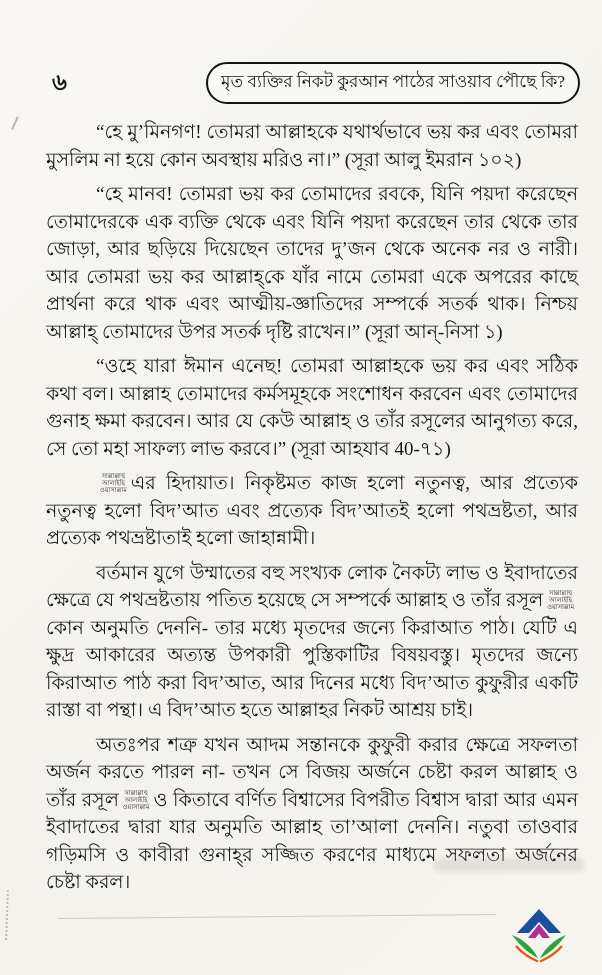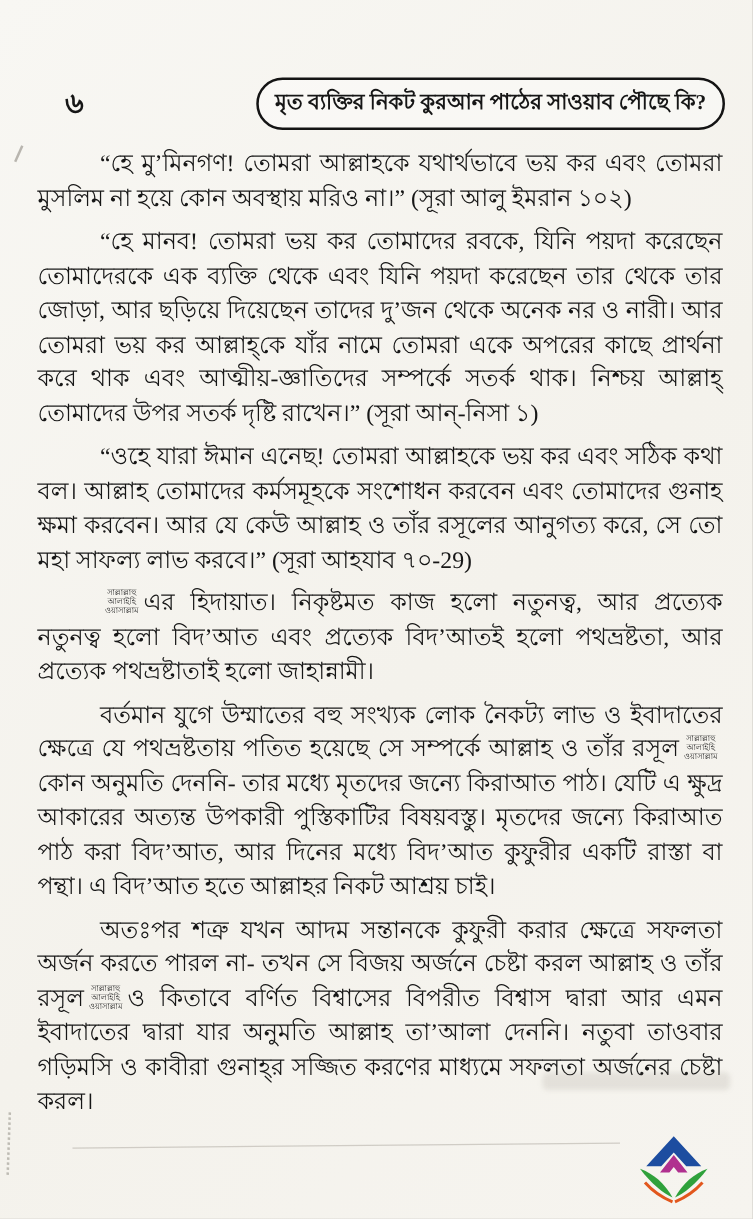--- a/index.html
+++ b/index.html
@@ -23,33 +23,33 @@
   .page-number{
     font-size:23px;
     font-weight:700;
   }
   .header-pill{
     margin-left:auto;
     border:2.5px solid #141414;
     border-radius:22px;
     padding:4px 13px 6px 13px;
     font-size:17px;
-    font-weight:700;
+    font-weight:400;
     white-space:nowrap;
     background:rgba(255,255,255,.35);
   }
   .content{
     padding:14px 24px 0 30px;
     font-size:19px;
     line-height:27.5px;
     text-align:justify;
     font-weight:500;
   }
   .content p{
-    margin:0 0 7px 0;
+    margin:0 0 7px 16px;
     text-indent:50px;
   }
   .honorific{
     display:inline-block;
     vertical-align:middle;
     font-size:6.5px;
     line-height:7px;
     font-weight:400;
     text-align:center;
     text-indent:0;
@@ -97,21 +97,21 @@
       <span>মৃত ব্যক্তির নিকট কুরআন পাঠের সাওয়াব পৌছে কি?</span>
     </div>
   </div>
 
   <div class="content">
 
     <p><span>“হে মু’মিনগণ! তোমরা আল্লাহকে যথার্থভাবে ভয় কর এবং তোমরা মুসলিম না হয়ে কোন অবস্থায় মরিও না।” (সূরা আলু ইমরান ১০২)</span></p>
 
     <p><span>“হে মানব! তোমরা ভয় কর তোমাদের রবকে, যিনি পয়দা করেছেন তোমাদেরকে এক ব্যক্তি থেকে এবং যিনি পয়দা করেছেন তার থেকে তার জোড়া, আর ছড়িয়ে দিয়েছেন তাদের দু’জন থেকে অনেক নর ও নারী। আর তোমরা ভয় কর আল্লাহ্‌কে যাঁর নামে তোমরা একে অপরের কাছে প্রার্থনা করে থাক এবং আত্মীয়-জ্ঞাতিদের সম্পর্কে সতর্ক থাক। নিশ্চয় আল্লাহ্‌ তোমাদের উপর সতর্ক দৃষ্টি রাখেন।” (সূরা আন্-নিসা ১)</span></p>
 
-    <p><span>“ওহে যারা ঈমান এনেছ! তোমরা আল্লাহকে ভয় কর এবং সঠিক কথা বল। আল্লাহ তোমাদের কর্মসমূহকে সংশোধন করবেন এবং তোমাদের গুনাহ ক্ষমা করবেন। আর যে কেউ আল্লাহ ও তাঁর রসূলের আনুগত্য করে, সে তো মহা সাফল্য লাভ করবে।” (সূরা আহযাব ৭০-29)</span></p>
+    <p><span>“ওহে যারা ঈমান এনেছ! তোমরা আল্লাহকে ভয় কর এবং সঠিক কথা বল। আল্লাহ তোমাদের কর্মসমূহকে সংশোধন করবেন এবং তোমাদের গুনাহ ক্ষমা করবেন। আর যে কেউ আল্লাহ ও তাঁর রসূলের আনুগত্য করে, সে তো মহা সাফল্য লাভ করবে।” (সূরা আহযাব 40-৭১)</span></p>
 
     <p><span class="honorific"><span>সাল্লাল্লাহু</span><span>আলাইহি</span><span>ওয়াসাল্লাম</span></span><span>এর হিদায়াত। নিকৃষ্টমত কাজ হলো নতুনত্ব, আর প্রত্যেক নতুনত্ব হলো বিদ’আত এবং প্রত্যেক বিদ’আতই হলো পথভ্রষ্টতা, আর প্রত্যেক পথভ্রষ্টাতাই হলো জাহান্নামী।</span></p>
 
     <p><span>বর্তমান যুগে উম্মাতের বহু সংখ্যক লোক নৈকট্য লাভ ও ইবাদাতের ক্ষেত্রে যে পথভ্রষ্টতায় পতিত হয়েছে সে সম্পর্কে আল্লাহ ও তাঁর রসূল</span><span class="honorific"><span>সাল্লাল্লাহু</span><span>আলাইহি</span><span>ওয়াসাল্লাম</span></span><span>কোন অনুমতি দেননি- তার মধ্যে মৃতদের জন্যে কিরাআত পাঠ। যেটি এ ক্ষুদ্র আকারের অত্যন্ত উপকারী পুস্তিকাটির বিষয়বস্তু। মৃতদের জন্যে কিরাআত পাঠ করা বিদ’আত, আর দিনের মধ্যে বিদ’আত কুফুরীর একটি রাস্তা বা পন্থা। এ বিদ’আত হতে আল্লাহর নিকট আশ্রয় চাই।</span></p>
 
     <p><span>অতঃপর শত্রু যখন আদম সন্তানকে কুফুরী করার ক্ষেত্রে সফলতা অর্জন করতে পারল না- তখন সে বিজয় অর্জনে চেষ্টা করল আল্লাহ ও তাঁর রসূল</span><span class="honorific"><span>সাল্লাল্লাহু</span><span>আলাইহি</span><span>ওয়াসাল্লাম</span></span><span>ও কিতাবে বর্ণিত বিশ্বাসের বিপরীত বিশ্বাস দ্বারা আর এমন ইবাদাতের দ্বারা যার অনুমতি আল্লাহ তা’আলা দেননি। নতুবা তাওবার গড়িমসি ও কাবীরা গুনাহ্‌র সজ্জিত করণের মাধ্যমে সফলতা অর্জনের চেষ্টা করল।</span></p>
 
   </div>
 
   <div class="artifact art-line"></div>

